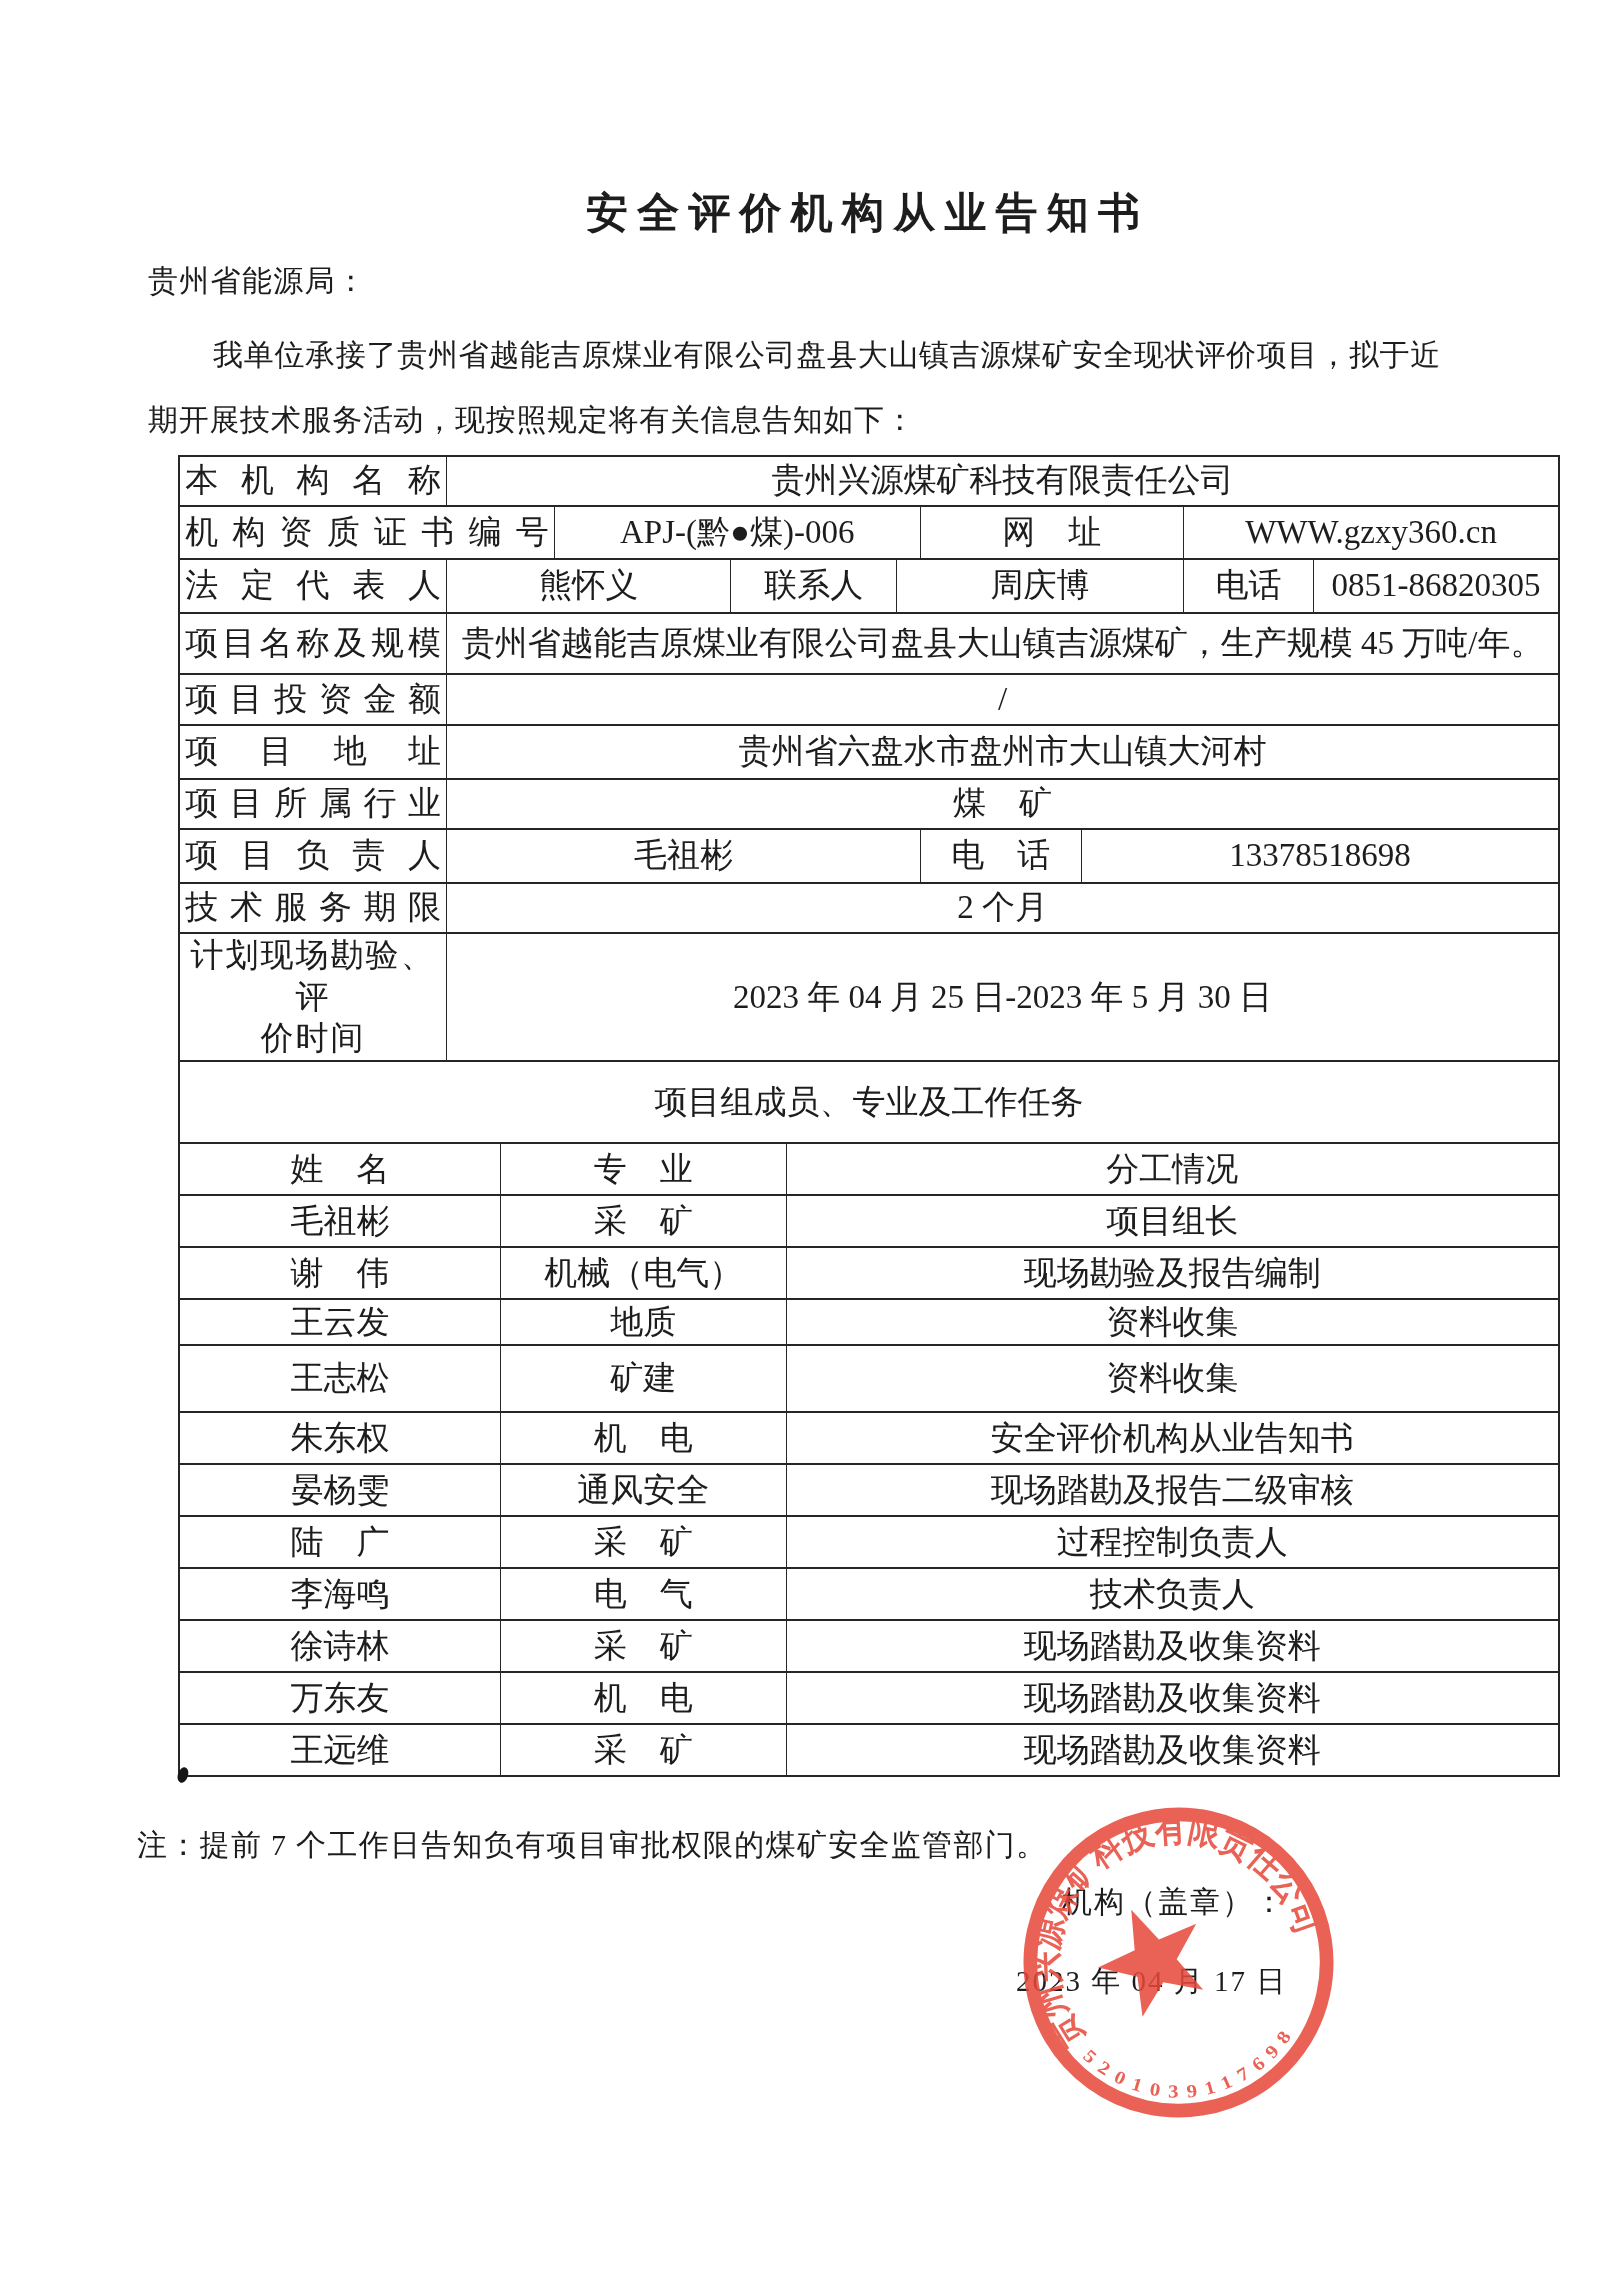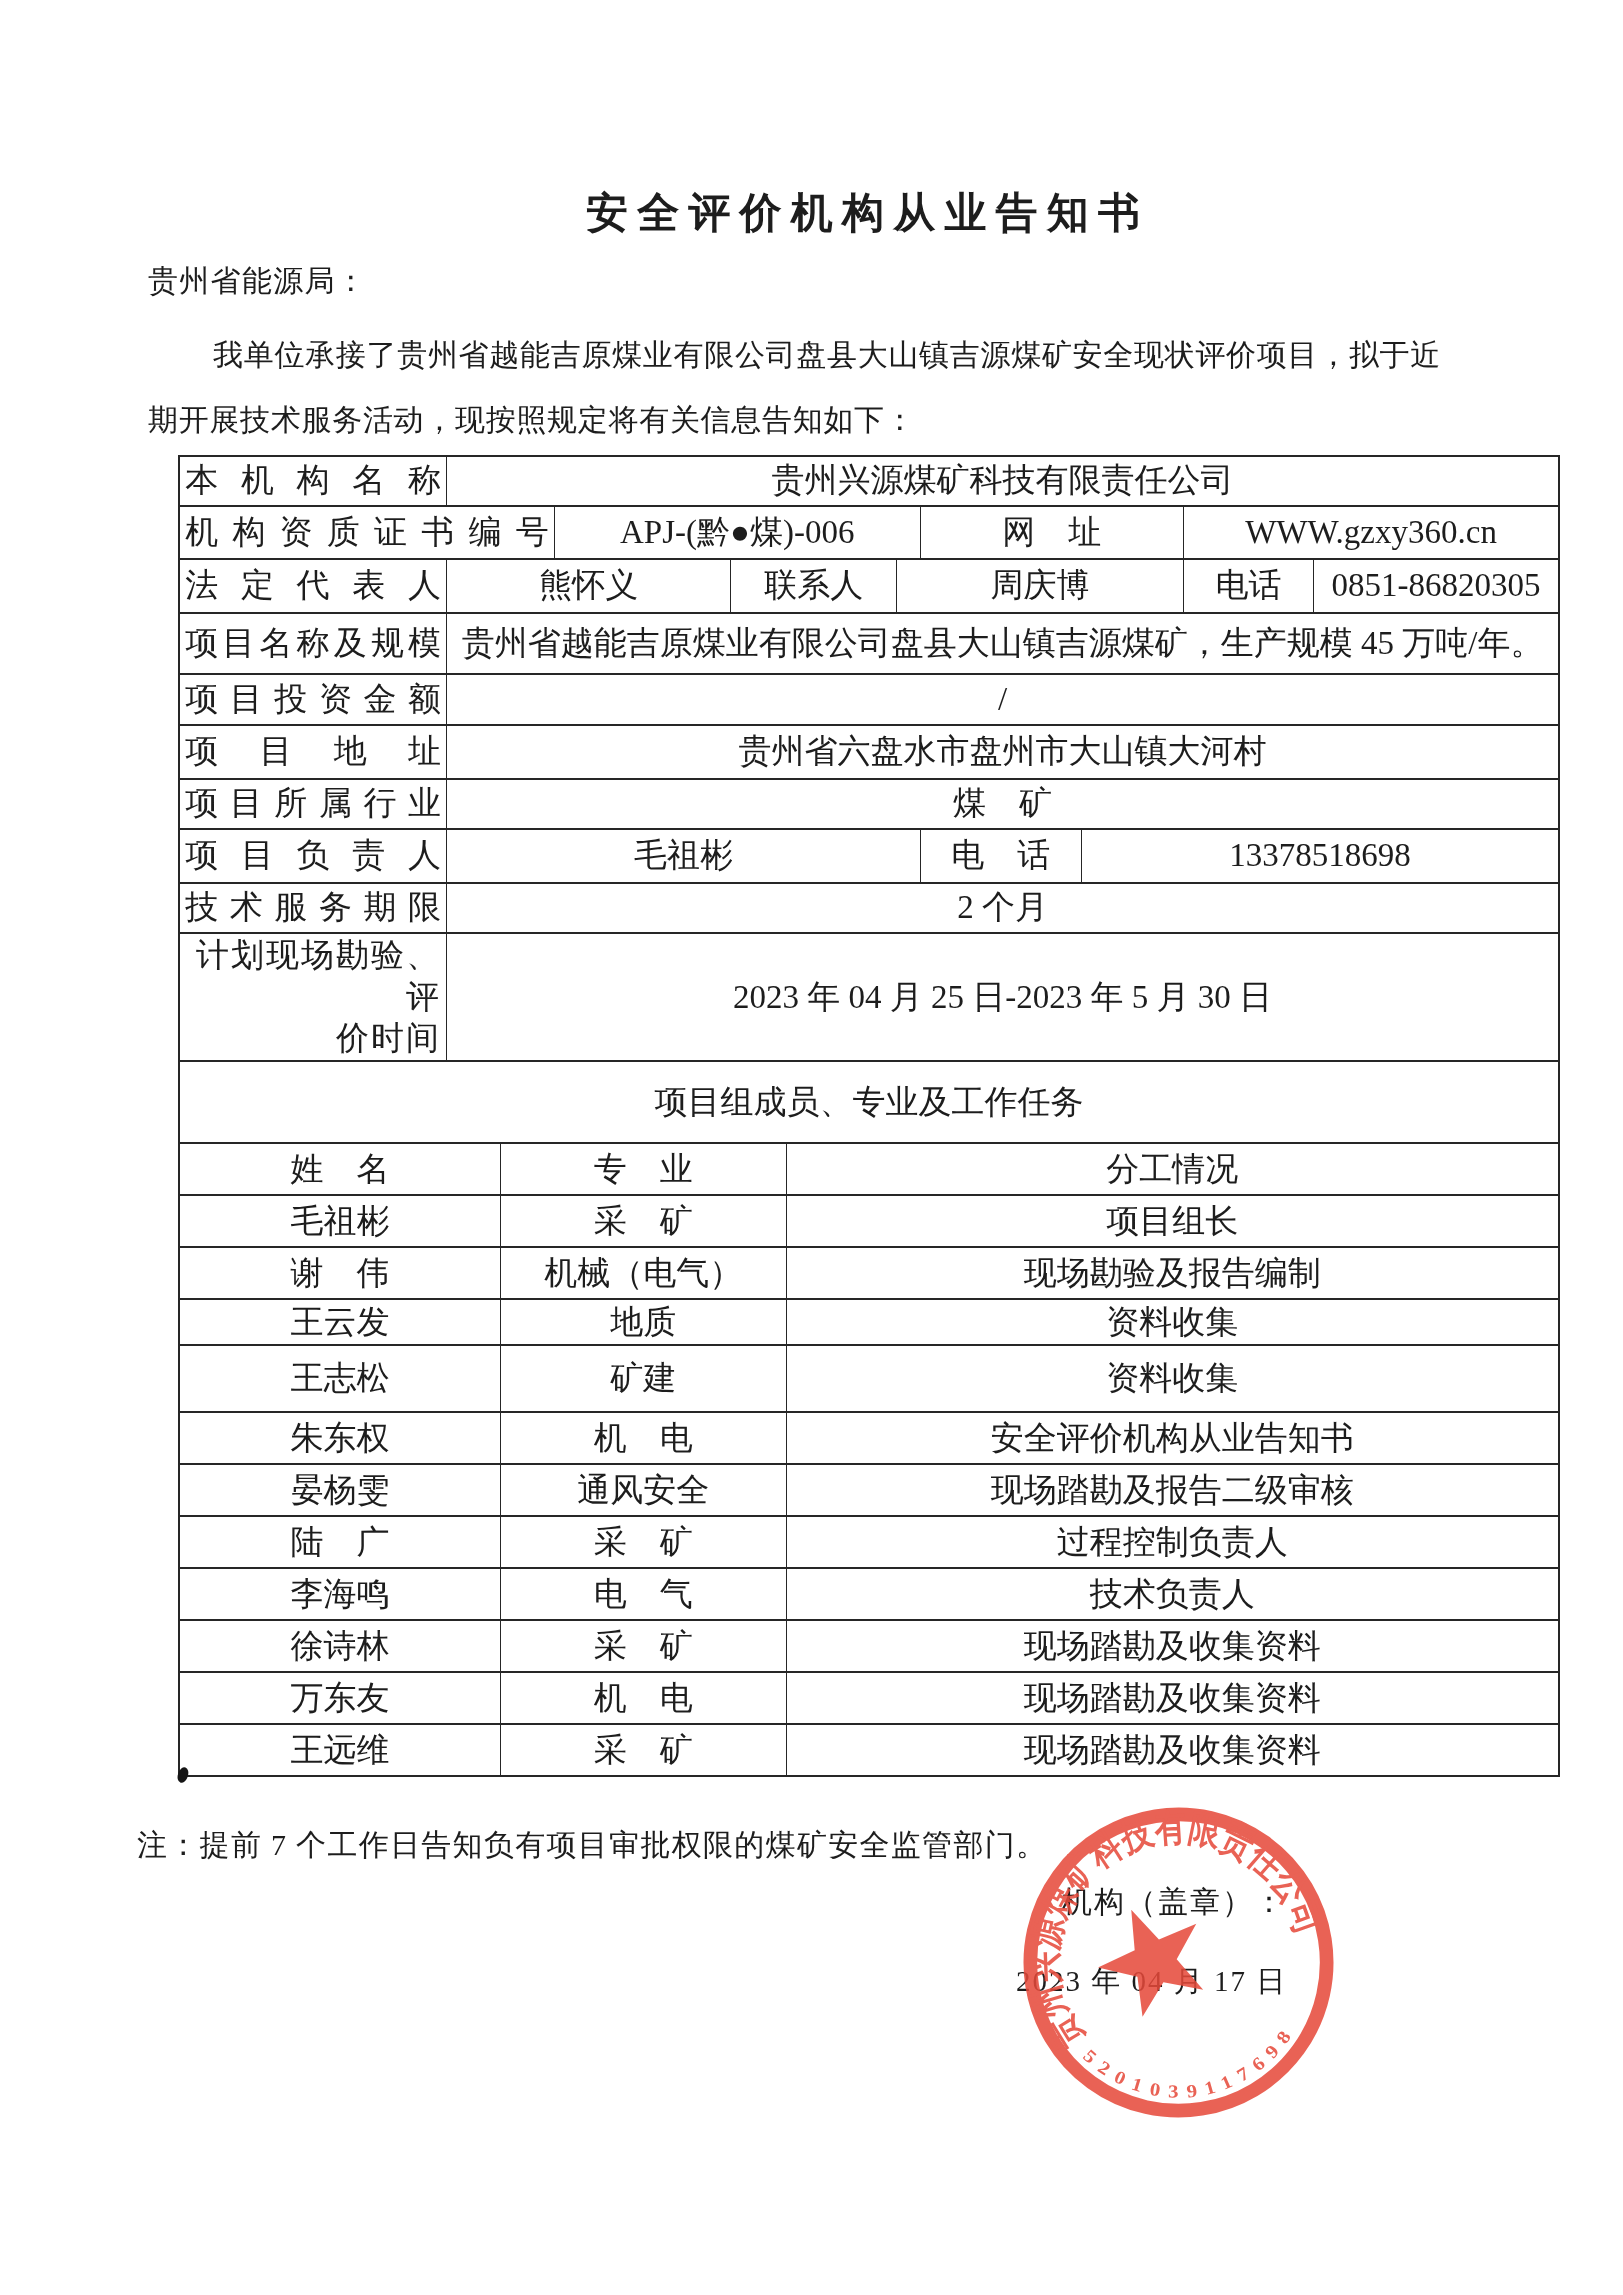--- a/index.html
+++ b/index.html
@@ -35,21 +35,21 @@
     border:1.3px solid #262626;
     border-top-width:2px;border-bottom-width:2px;
     text-align:center;vertical-align:middle;
     padding:1.3px 5.2px;line-height:1.25;
     overflow:hidden;
   }
   table.main{border:2px solid #262626;}
   td.dist{text-align:justify;text-align-last:justify;padding:1.3px 26px;}
   td.leftcell{text-align:left;padding-left:17px;}
   td.schedlab{padding:1.3px 9.2px;}
-  td.schedlab div{letter-spacing:2px;text-align:right;}
+  td.schedlab div{letter-spacing:2px;}
   .note{
     position:absolute;left:137px;top:1825px;
     font-size:30px;letter-spacing:1.3px;white-space:nowrap;
   }
   .seal-line{
     position:absolute;left:1062px;top:1882px;
     font-size:30px;letter-spacing:2px;white-space:nowrap;
   }
   .date-line{
     position:absolute;left:1016px;top:1962px;

